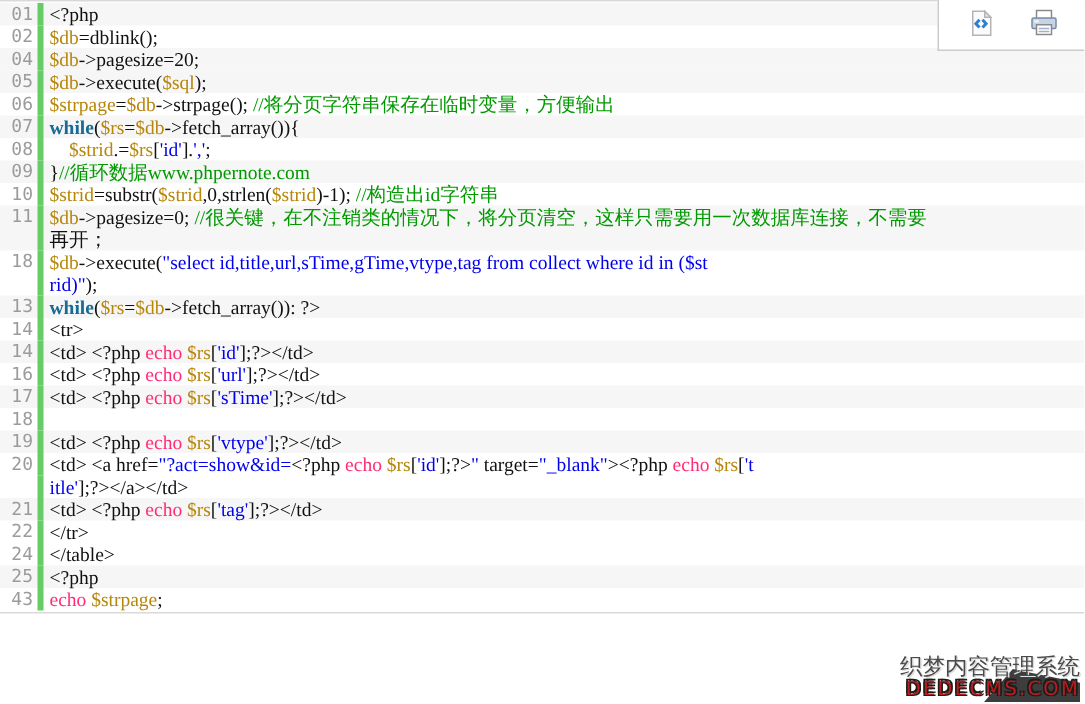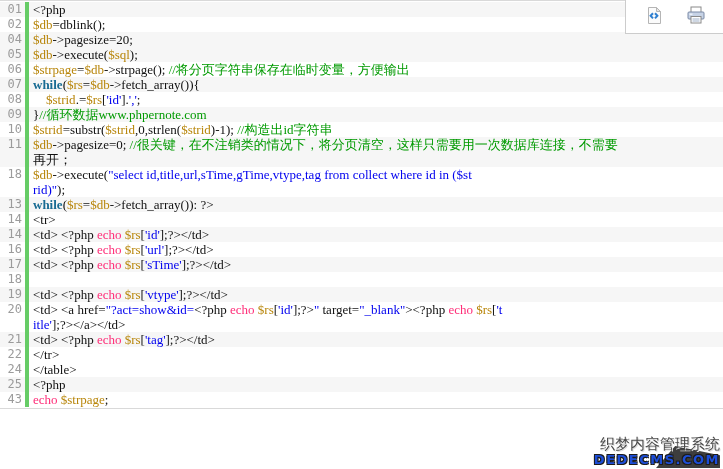--- a/index.html
+++ b/index.html
@@ -43,22 +43,22 @@
   .wm-shape{
     position:absolute;right:0;bottom:0;width:64px;height:22px;
     background:#3d3d3d;
     clip-path:polygon(0 100%, 30% 0, 100% 42%, 100% 100%);
   }
   .wm-line1{
     position:relative;font-weight:normal;font-size:15px;color:#4a4a4a;
     text-shadow:1px 1px 0 #dddddd;line-height:15px;
   }
   .wm-line2{
-    position:relative;font-weight:bold;font-size:13px;letter-spacing:1.5px;
-    color:#1d4ed8;line-height:16px;
+    position:relative;font-weight:normal;font-size:13px;letter-spacing:1.5px;
+    color:#b91c1c;line-height:16px;
     text-shadow:-1px -1px 0 #1c1c1c,1px -1px 0 #1c1c1c,-1px 1px 0 #1c1c1c,1px 1px 0 #1c1c1c;
   }
 </style>
 </head>
 <body>
 
 <div class="code-block">
   <div id="rows-host">
       <div class="row odd">
         <span class="gutter">01</span>

